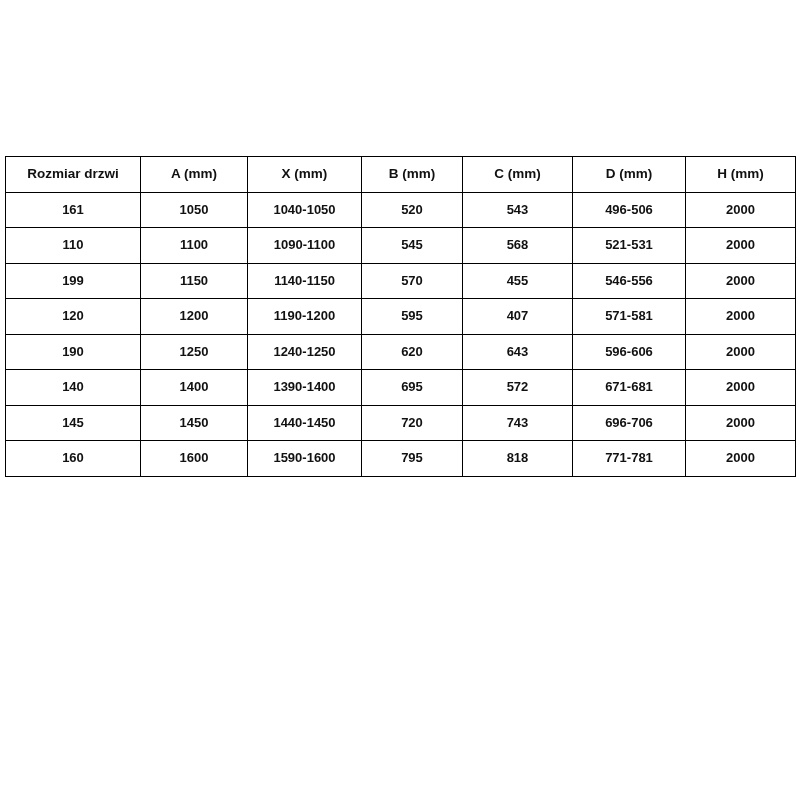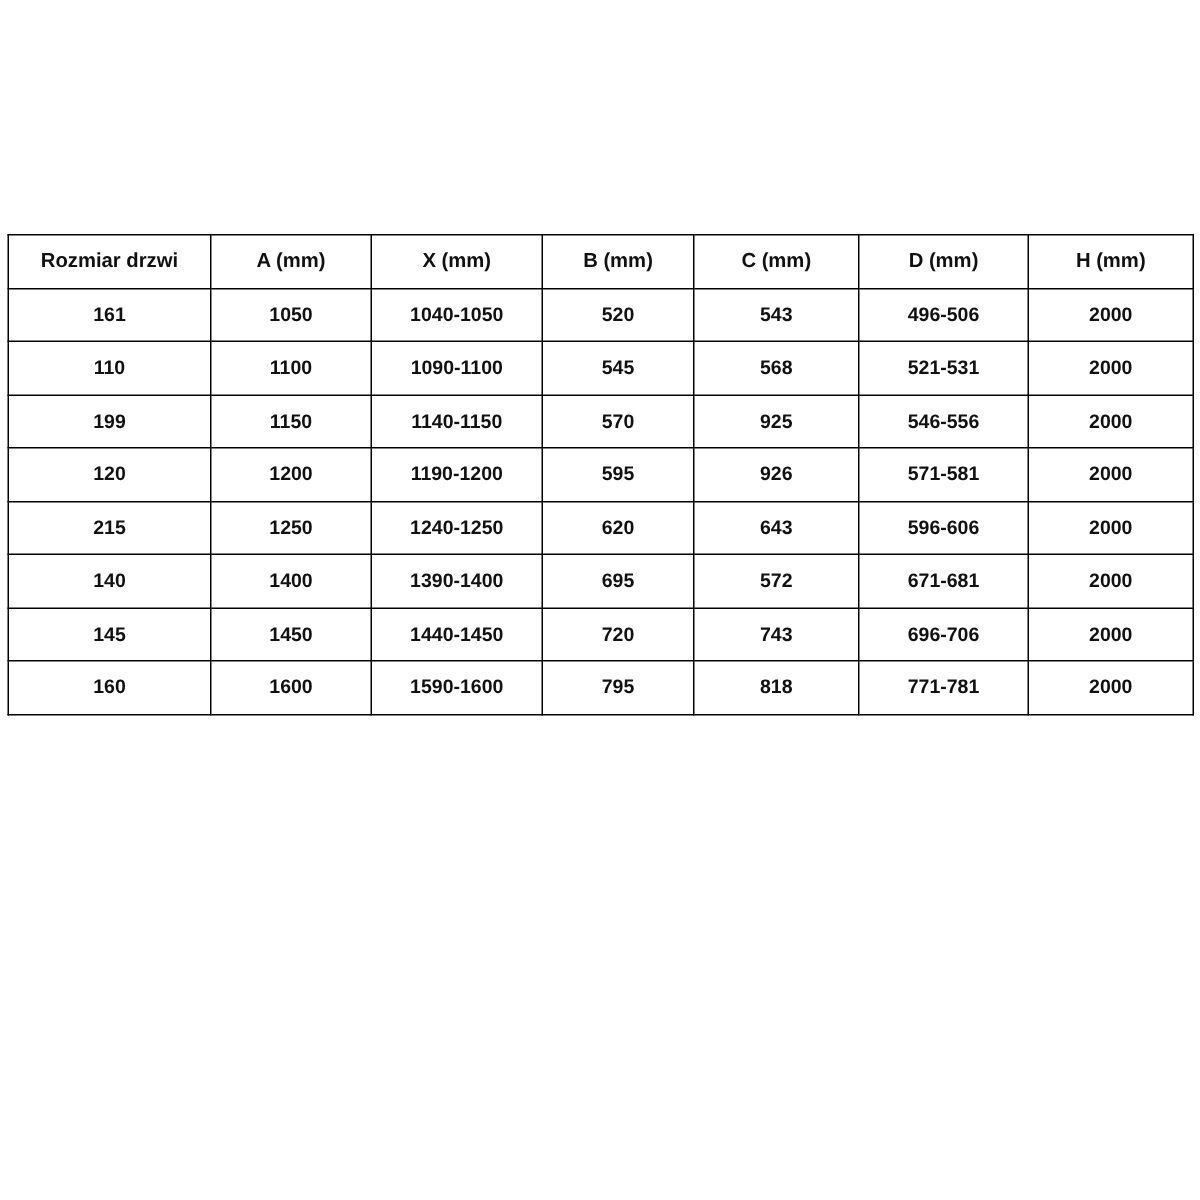--- a/index.html
+++ b/index.html
@@ -103,35 +103,35 @@
           <td>545</td>
           <td>568</td>
           <td>521-531</td>
           <td>2000</td>
         </tr>
         <tr>
           <td>199</td>
           <td>1150</td>
           <td>1140-1150</td>
           <td>570</td>
-          <td>925</td>
+          <td>455</td>
           <td>546-556</td>
           <td>2000</td>
         </tr>
         <tr>
           <td>120</td>
           <td>1200</td>
           <td>1190-1200</td>
           <td>595</td>
-          <td>926</td>
+          <td>407</td>
           <td>571-581</td>
           <td>2000</td>
         </tr>
         <tr>
-          <td>215</td>
+          <td>190</td>
           <td>1250</td>
           <td>1240-1250</td>
           <td>620</td>
           <td>643</td>
           <td>596-606</td>
           <td>2000</td>
         </tr>
         <tr>
           <td>140</td>
           <td>1400</td>

